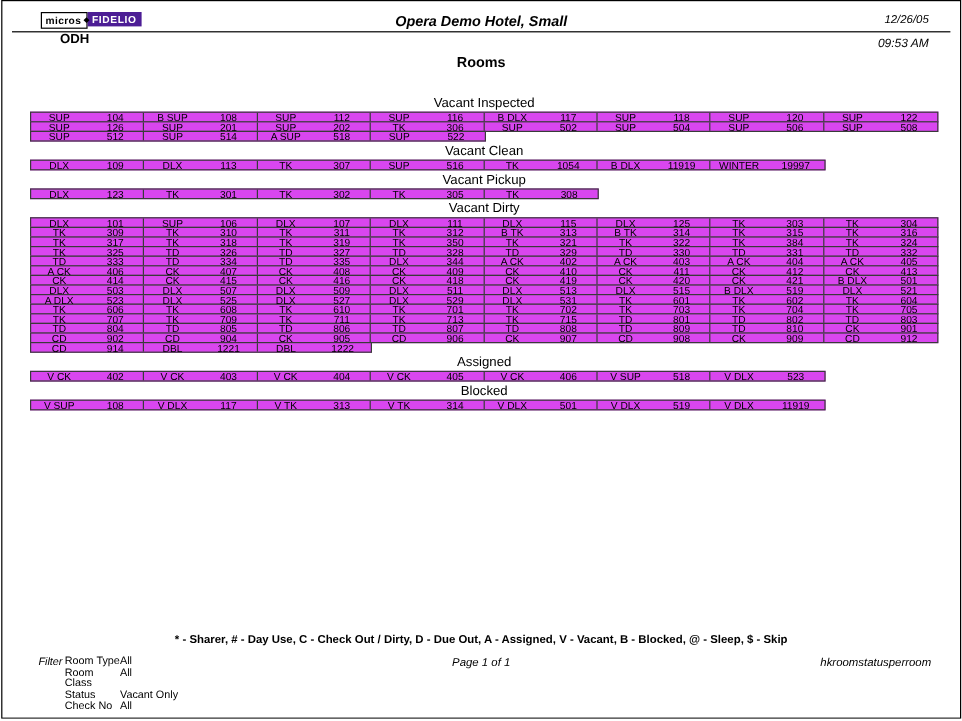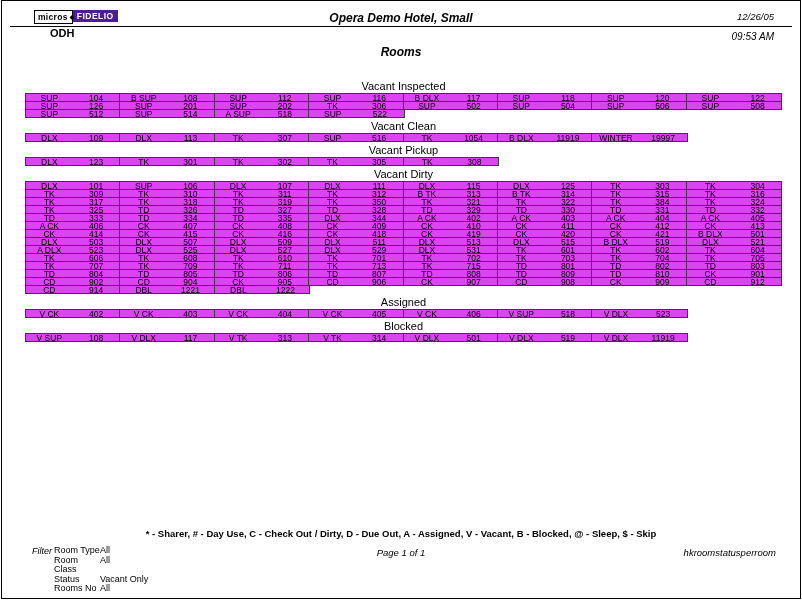--- a/index.html
+++ b/index.html
@@ -14,21 +14,21 @@
     overflow: hidden;
   }
   
   .logo { position:absolute; left:32px; top:9px; display:flex; align-items:flex-start; font-size:8.5px; font-weight:bold; line-height:10px; }
   .logo-micros { border:1px solid #000; background:#fff; color:#000; padding:1px 4px 1px 3px; letter-spacing:.3px; }
   .logo-fidelio { background:#4c1d95; color:#fff; padding:1px 4px; letter-spacing:.5px; }
   .logo-diamond { position:relative; width:0; }
   .logo-diamond span { position:absolute; left:-3px; top:2px; font-size:6px; color:#000; }
   .prop-code { position:absolute; left:48px; top:26px; font-weight:bold; font-size:11px; }
   .hotel-title { position:absolute; left:0; top:10px; width:100%; text-align:center; font-weight:bold; font-style:italic; font-size:12px; }
-  .report-title { position:absolute; left:0; top:44px; width:100%; text-align:center; font-weight:bold; font-style:italic; font-size:12px; }
+  .report-title { position:absolute; left:0; top:44px; width:100%; text-align:center; font-weight:bold; font-size:12px; }
   .hdr-date { position:absolute; right:26px; top:10px; font-style:italic; font-size:9.5px; }
   .hdr-time { position:absolute; right:26px; top:30px; font-style:italic; font-size:10px; }
   .hdr-rule { position:absolute; left:8px; right:8px; top:25px; border-top:1px solid #000; }
   
   .sections { position:absolute; left:23px; top:77px; width:757px; }
   .section-title { text-align:center; font-weight:normal; font-size:11px; line-height:11px; margin:3px 0 1px 0; }
   .trow { display:flex; height:9px; line-height:9px; font-size:8.5px; border:1px solid #3a3a3a; background:#d946ef; width:-moz-max-content; width:max-content; }
   .trow + .trow { margin-top:-1px; }
   .pair { display:flex; width:94.4px; border-right:1px solid #3a3a3a; }
   .pair:last-child { border-right:none; }
@@ -736,18 +736,18 @@
     </div>
     <div class="filter-row">
       <span class="fl">Room Class</span>
       <span class="fv">All</span>
     </div>
     <div class="filter-row">
       <span class="fl">Status</span>
       <span class="fv">Vacant Only</span>
     </div>
     <div class="filter-row">
-      <span class="fl">Rooms No</span>
+      <span class="fl">Check No</span>
       <span class="fv">All</span>
     </div>
   </div>
 
 </div>
 
 </body></html>

